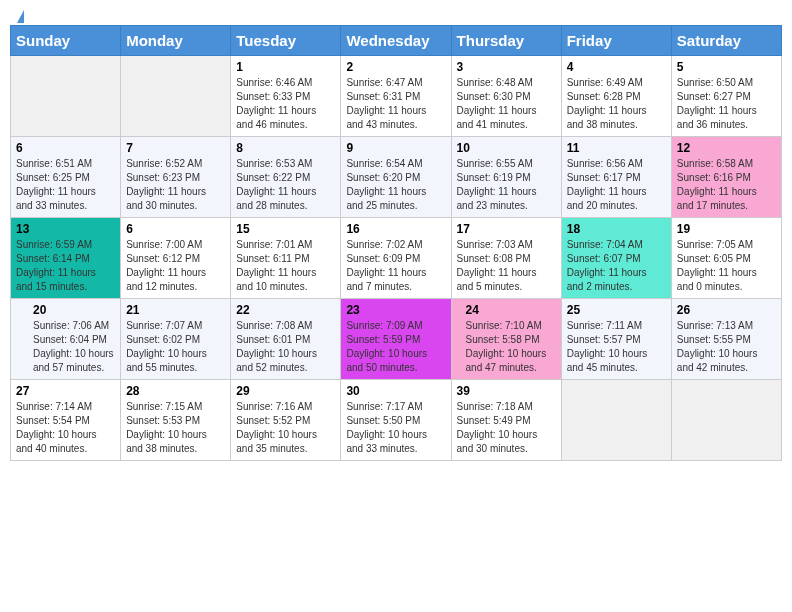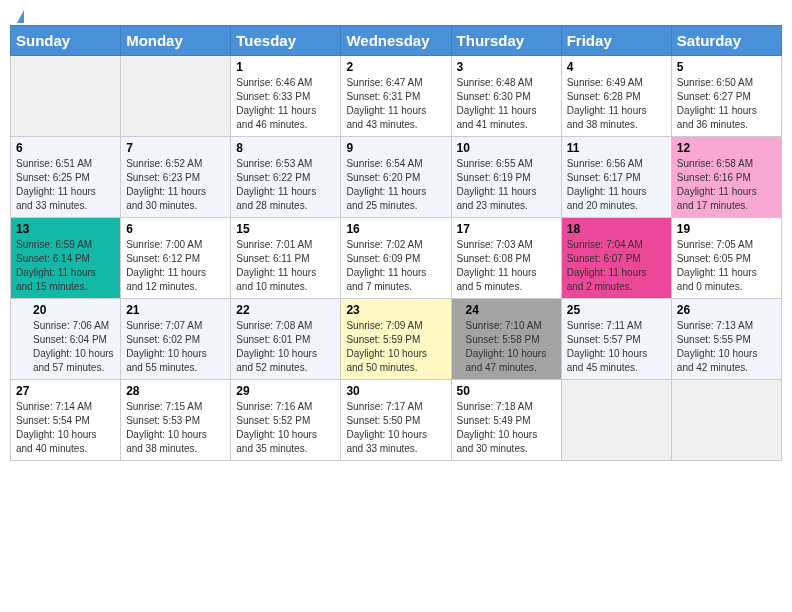--- a/index.html
+++ b/index.html
@@ -178,21 +178,21 @@
           <div class="day-detail">Sunrise: 7:01 AM<br>Sunset: 6:11 PM<br>Daylight: 11 hours and 10 minutes.</div>
         </td>
         <td style="background: rgb(255, 255, 255);">
           <span class="day-num">16</span>
           <div class="day-detail">Sunrise: 7:02 AM<br>Sunset: 6:09 PM<br>Daylight: 11 hours and 7 minutes.</div>
         </td>
         <td style="background: rgb(255, 255, 255);">
           <span class="day-num">17</span>
           <div class="day-detail">Sunrise: 7:03 AM<br>Sunset: 6:08 PM<br>Daylight: 11 hours and 5 minutes.</div>
         </td>
-        <td style="background: #ec4899;">
+        <td style="background: #5eead4;">
           <span class="day-num">18</span>
           <div class="day-detail">Sunrise: 7:04 AM<br>Sunset: 6:07 PM<br>Daylight: 11 hours and 2 minutes.</div>
         </td>
         <td style="background: rgb(255, 255, 255);">
           <span class="day-num">19</span>
           <div class="day-detail">Sunrise: 7:05 AM<br>Sunset: 6:05 PM<br>Daylight: 11 hours and 0 minutes.</div>
         </td>
       </tr>
       <tr>
         <td style="background: rgb(242, 246, 252); padding-left: 22px;">
@@ -200,25 +200,25 @@
           <div class="day-detail">Sunrise: 7:06 AM<br>Sunset: 6:04 PM<br>Daylight: 10 hours and 57 minutes.</div>
         </td>
         <td style="background: rgb(242, 246, 252);">
           <span class="day-num">21</span>
           <div class="day-detail">Sunrise: 7:07 AM<br>Sunset: 6:02 PM<br>Daylight: 10 hours and 55 minutes.</div>
         </td>
         <td style="background: rgb(242, 246, 252);">
           <span class="day-num">22</span>
           <div class="day-detail">Sunrise: 7:08 AM<br>Sunset: 6:01 PM<br>Daylight: 10 hours and 52 minutes.</div>
         </td>
-        <td style="background: #fef9c3;">
+        <td style="background: #d946ef;">
           <span class="day-num">23</span>
           <div class="day-detail">Sunrise: 7:09 AM<br>Sunset: 5:59 PM<br>Daylight: 10 hours and 50 minutes.</div>
         </td>
-        <td style="background: #a3a3a3; padding-left: 14px;">
+        <td style="background: #f9a8d4; padding-left: 14px;">
           <span class="day-num">24</span>
           <div class="day-detail">Sunrise: 7:10 AM<br>Sunset: 5:58 PM<br>Daylight: 10 hours and 47 minutes.</div>
         </td>
         <td style="background: rgb(242, 246, 252);">
           <span class="day-num">25</span>
           <div class="day-detail">Sunrise: 7:11 AM<br>Sunset: 5:57 PM<br>Daylight: 10 hours and 45 minutes.</div>
         </td>
         <td style="background: rgb(242, 246, 252);">
           <span class="day-num">26</span>
           <div class="day-detail">Sunrise: 7:13 AM<br>Sunset: 5:55 PM<br>Daylight: 10 hours and 42 minutes.</div>
@@ -235,20 +235,20 @@
         </td>
         <td style="background: rgb(255, 255, 255);">
           <span class="day-num">29</span>
           <div class="day-detail">Sunrise: 7:16 AM<br>Sunset: 5:52 PM<br>Daylight: 10 hours and 35 minutes.</div>
         </td>
         <td style="background: rgb(255, 255, 255);">
           <span class="day-num">30</span>
           <div class="day-detail">Sunrise: 7:17 AM<br>Sunset: 5:50 PM<br>Daylight: 10 hours and 33 minutes.</div>
         </td>
         <td style="background: rgb(255, 255, 255);">
-          <span class="day-num">50</span>
+          <span class="day-num">39</span>
           <div class="day-detail">Sunrise: 7:18 AM<br>Sunset: 5:49 PM<br>Daylight: 10 hours and 30 minutes.</div>
         </td>
         <td class="empty-cell"></td>
         <td class="empty-cell"></td>
       </tr>
     </tbody>
 </table>
 
 </body></html>

